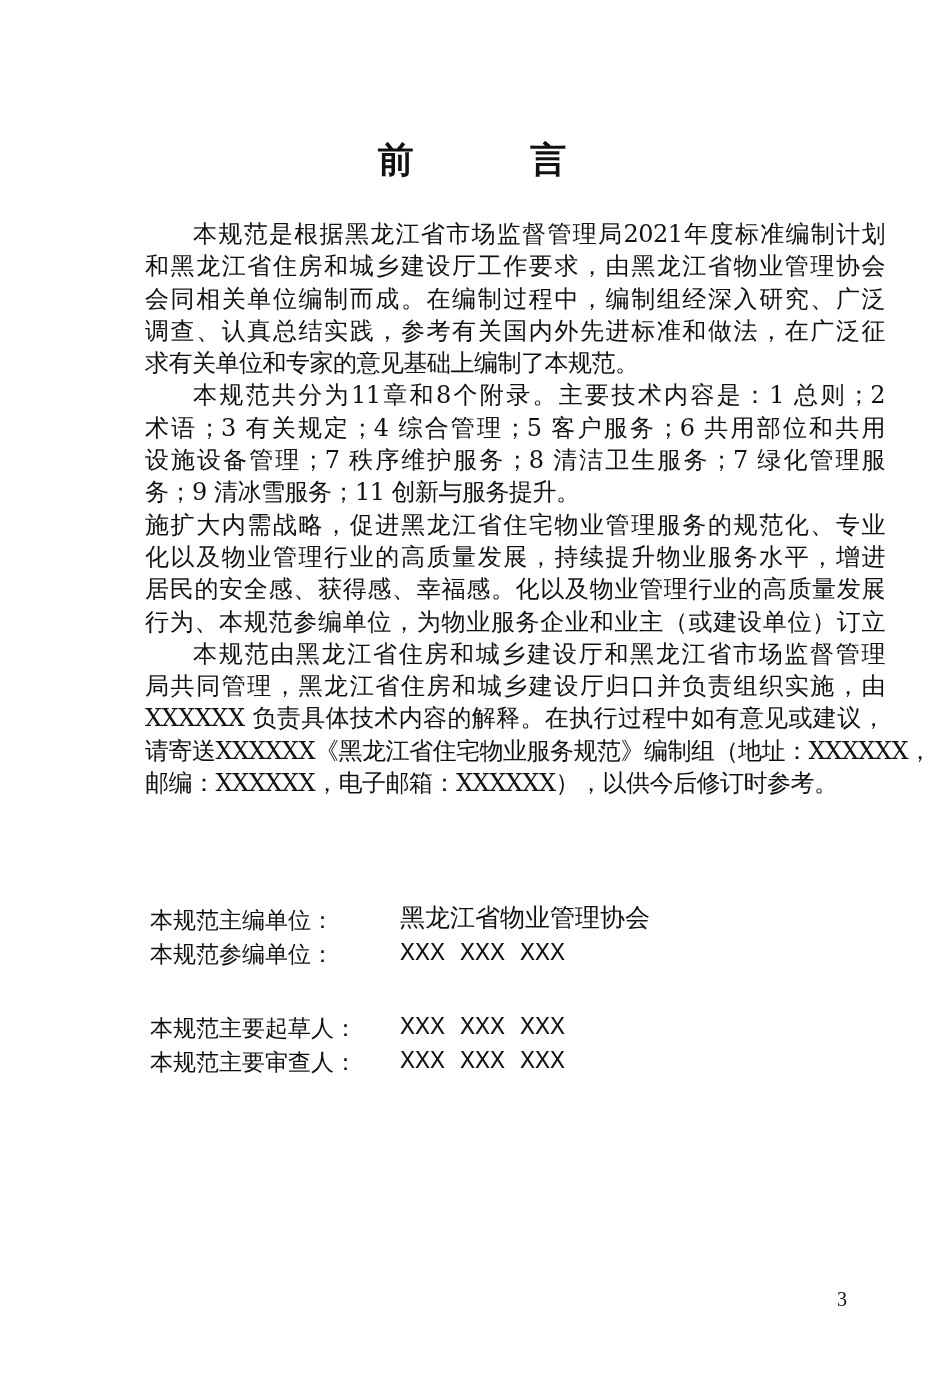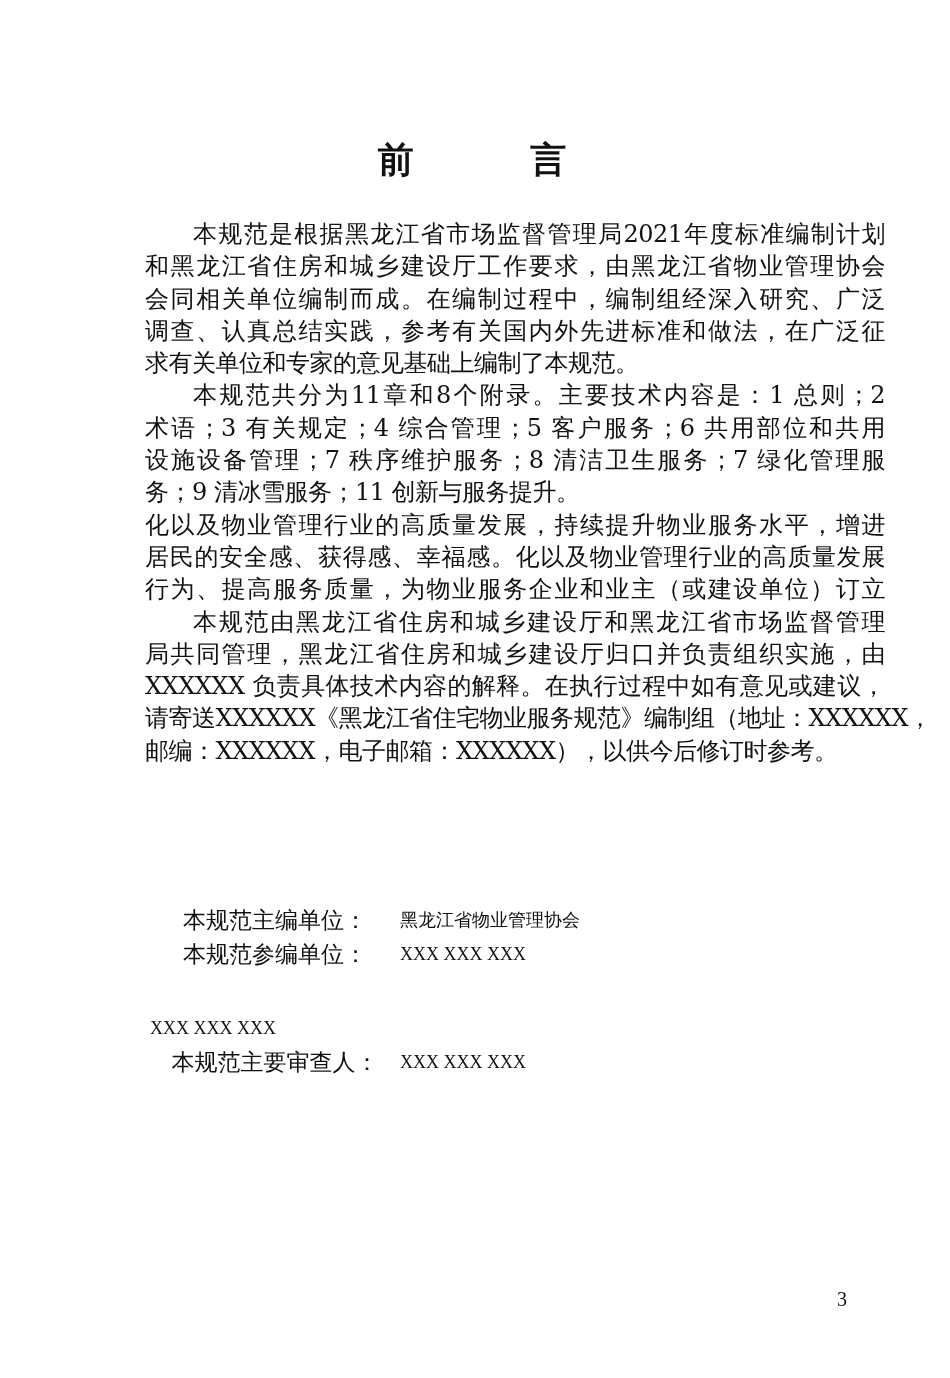--- a/index.html
+++ b/index.html
@@ -25,22 +25,22 @@
   }
   .line.last { text-align-last: left; }
   .line.indent { padding-left: 48px; }
   .credits {
     position: absolute; left: 150px; top: 903px;
   }
   .credit-row {
     display: flex; font-size: 23px; line-height: 34px; height: 34px;
   }
   .credit-row.gap { margin-top: 40px; }
-  .credit-label { width: 250px; white-space: nowrap; text-align: center; }
-  .credit-value { white-space: nowrap; font-family: Liberation Serif, serif; font-size: 18px; }
+  .credit-label { width: 250px; white-space: nowrap; }
+  .credit-value { white-space: nowrap; font-family: Liberation Mono, monospace; font-size: 25px; }
   .page-number {
     position: absolute; right: 103px; top: 1288px;
     font-size: 20px; font-family: "Liberation Serif", serif;
   }
 </style>
 </head>
 <body>
 
 <div class="title">前 言</div>
 
@@ -52,43 +52,45 @@
     <div class="line">调查、认真总结实践，参考有关国内外先进标准和做法，在广泛征</div>
     <div class="line last">求有关单位和专家的意见基础上编制了本规范。</div>
   </div>
   <div>
     <div class="line indent">本规范共分为11章和8个附录。主要技术内容是：1 总则；2</div>
     <div class="line">术语；3 有关规定；4 综合管理；5 客户服务；6 共用部位和共用</div>
     <div class="line">设施设备管理；7 秩序维护服务；8 清洁卫生服务；7 绿化管理服</div>
     <div class="line last">务；9 清冰雪服务；11 创新与服务提升。</div>
   </div>
   <div>
+    <div class="line">施扩大内需战略，促进黑龙江省住宅物业管理服务的规范化、专业</div>
     <div class="line">化以及物业管理行业的高质量发展，持续提升物业服务水平，增进</div>
     <div class="line">居民的安全感、获得感、幸福感。化以及物业管理行业的高质量发展</div>
-    <div class="line">行为、提高服务质量，为物业服务企业和业主（或建设单位）订立</div>
+    <div class="line">行为、本规范参编单位，为物业服务企业和业主（或建设单位）订立</div>
   </div>
   <div>
     <div class="line indent">本规范由黑龙江省住房和城乡建设厅和黑龙江省市场监督管理</div>
     <div class="line">局共同管理，黑龙江省住房和城乡建设厅归口并负责组织实施，由</div>
     <div class="line">XXXXXX 负责具体技术内容的解释。在执行过程中如有意见或建议，</div>
     <div class="line">请寄送XXXXXX《黑龙江省住宅物业服务规范》编制组（地址：XXXXXX，</div>
     <div class="line last">邮编：XXXXXX，电子邮箱：XXXXXX），以供今后修订时参考。</div>
   </div>
 </div>
 
 <div class="credits">
   <div class="credit-row">
     <span class="credit-label">本规范主编单位：</span>
     <span class="credit-value">黑龙江省物业管理协会</span>
   </div>
   <div class="credit-row">
     <span class="credit-label">本规范参编单位：</span>
     <span class="credit-value">XXX XXX XXX</span>
   </div>
   <div class="credit-row gap">
+    <span class="credit-label">本规范主要起草人：</span>
     <span class="credit-value">XXX XXX XXX</span>
   </div>
   <div class="credit-row">
     <span class="credit-label">本规范主要审查人：</span>
     <span class="credit-value">XXX XXX XXX</span>
   </div>
 </div>
 
 <div class="page-number">3</div>
 

